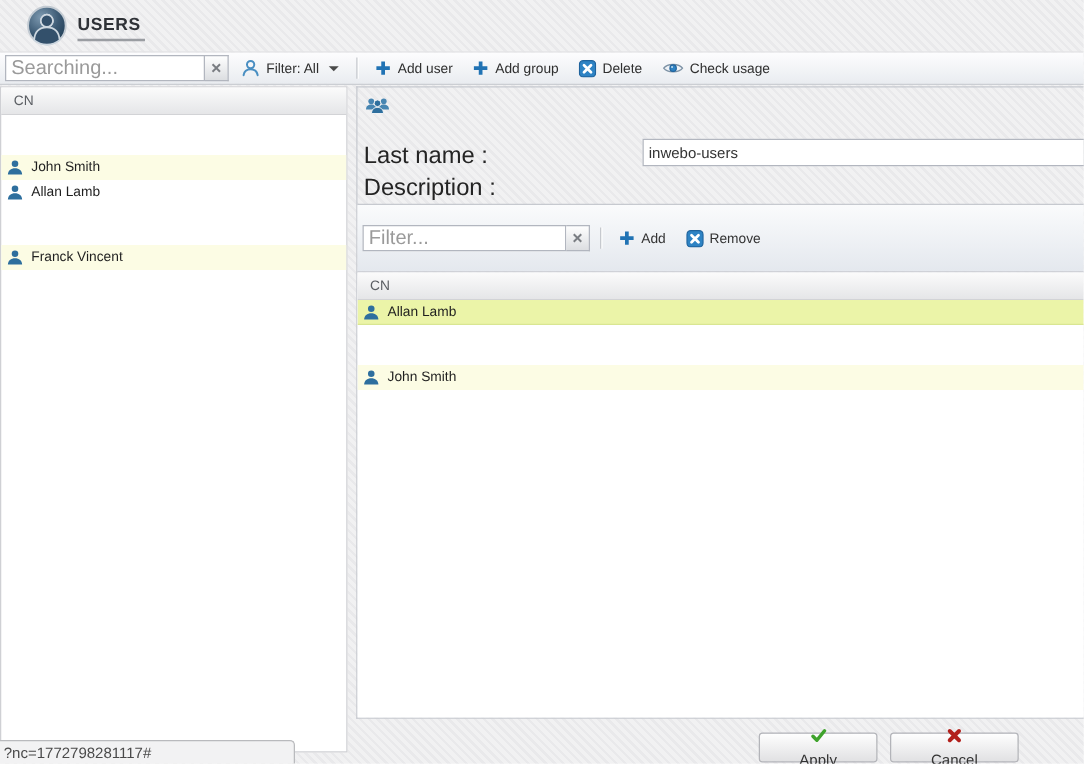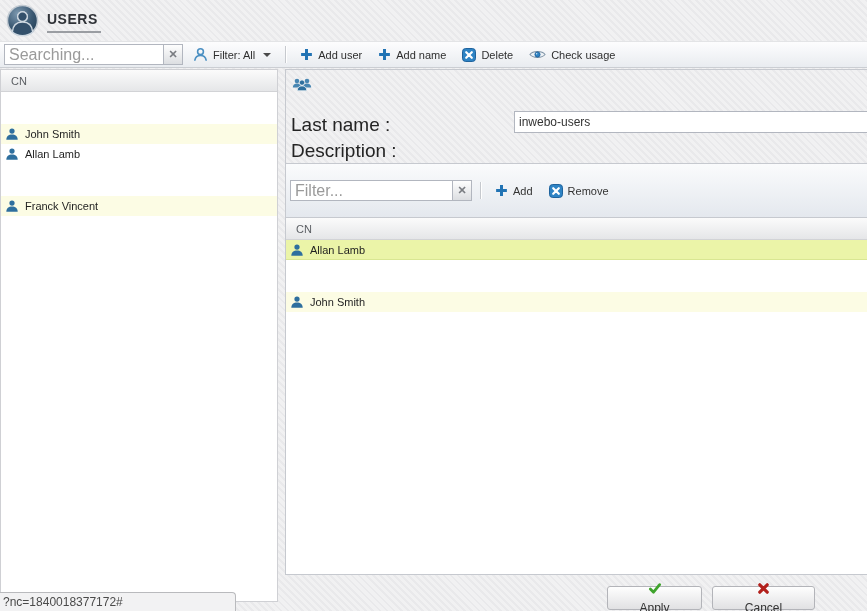--- a/index.html
+++ b/index.html
@@ -5,21 +5,21 @@
   * { box-sizing: border-box; margin: 0; padding: 0; }
   html, body { width: 867px; height: 611px; overflow: hidden; }
   body {
     position: relative;
     font-family: "Liberation Sans", sans-serif;
     background: repeating-linear-gradient(45deg, #f1f1f2 0px, #f1f1f2 3px, #e9e9eb 3px, #e9e9eb 5px);
     color: #333;
   }
 
   
-  .header { position: absolute; left: 0; top: 0; width: 867px; height: 41px; display: flex; align-items: center; padding-left: 6px; }
+  .header { position: absolute; left: 0; top: 0; width: 867px; height: 41px; display: flex; align-items: center; padding-left: 21px; }
   .avatar { width: 33px; height: 33px; flex: 0 0 33px; }
   .page-title {
     margin-left: 8px; font-size: 14px; font-weight: bold; letter-spacing: .5px; color: #2f3237;
     padding: 2px 3px 4px 0; border-bottom: 2px solid #9a9da2;
   }
 
   
   .main-toolbar {
     position: absolute; left: 0; top: 41px; width: 867px; height: 27px;
     display: flex; align-items: center; gap: 4px; padding: 0 4px;
@@ -148,21 +148,21 @@
         </svg>
     </span>
     <span>Add user</span>
   </span>
   <span class="tb-btn">
     <span>
       <svg width="13" height="13" viewBox="0 0 14 14">
           <path d="M5.4 1.2 h3.2 v4.2 h4.2 v3.2 h-4.2 v4.2 h-3.2 v-4.2 h-4.2 v-3.2 h4.2 z" fill="#2173b4"></path>
         </svg>
     </span>
-    <span>Add name</span>
+    <span>Add group</span>
   </span>
   <span class="tb-btn">
     <span>
       <svg width="14" height="14" viewBox="0 0 14 14">
         <rect x="0.5" y="0.5" width="13" height="13" rx="3.2" fill="#2e83c4" stroke="#1f639d"></rect>
         <path d="M4.2 4.2 L9.8 9.8 M9.8 4.2 L4.2 9.8" stroke="#fff" stroke-width="2.2" stroke-linecap="round"></path>
       </svg>
     </span>
     <span>Delete</span>
   </span>
@@ -277,14 +277,14 @@
     <span>
       <svg width="13" height="13" viewBox="0 0 14 14">
           <path d="M3 3 L11 11 M11 3 L3 11" stroke="#b2201c" stroke-width="3.4" stroke-linecap="round"></path>
         </svg>
     </span>
     <span>Cancel</span>
   </div>
 </div>
 
 <div class="status-bubble">
-  <span>?nc=1840018377172#</span>
+  <span>?nc=1772798281117#</span>
 </div>
 
 </body></html>

